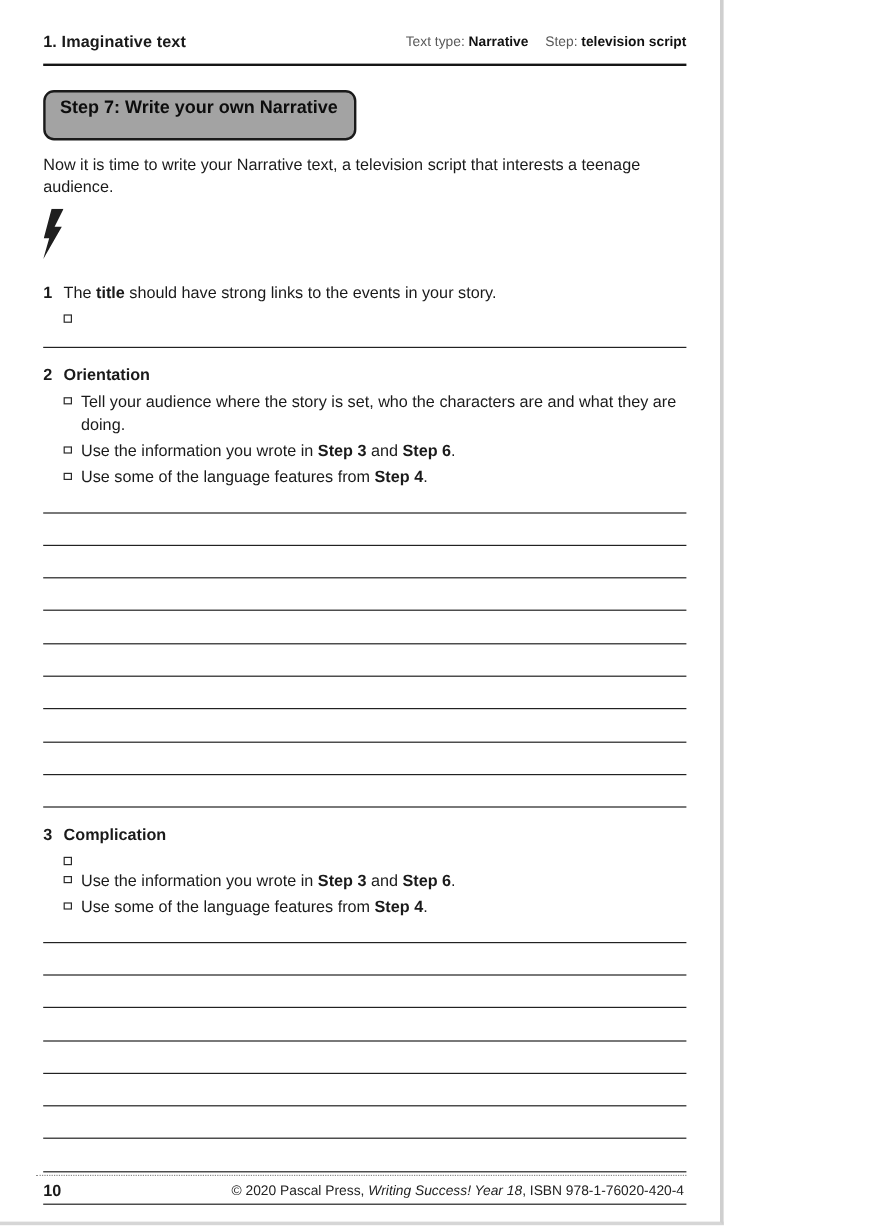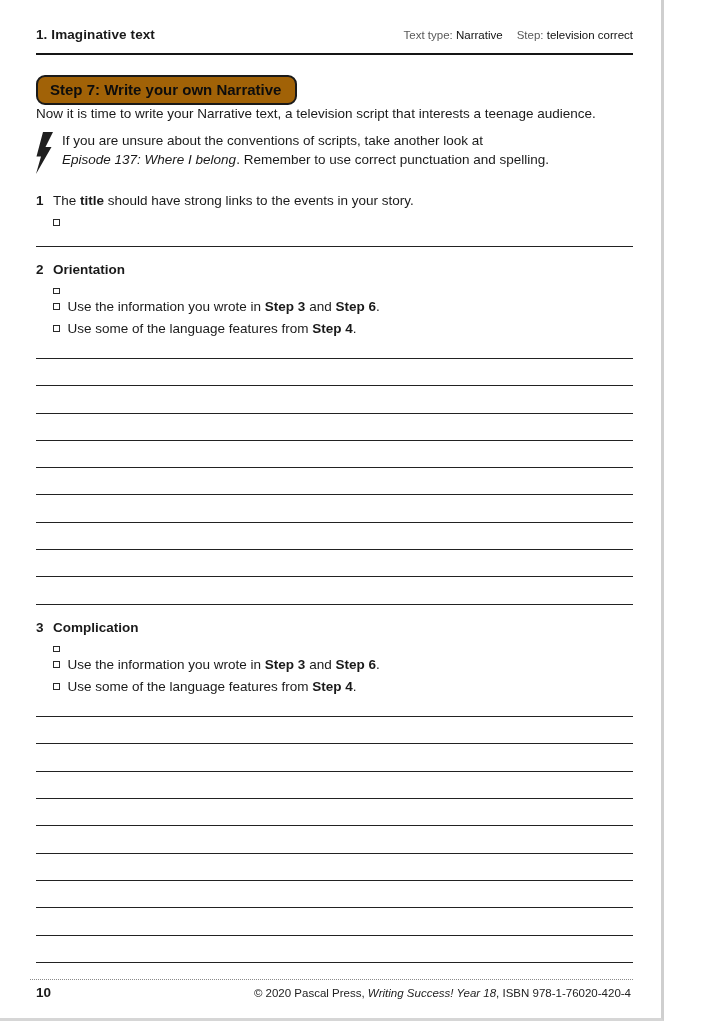--- a/index.html
+++ b/index.html
@@ -2,40 +2,40 @@
 <html><head>
 <meta charset="utf-8">
 <style>
   html,body{margin:0;padding:0;}
   body{
     width:724px;height:1024px;background:#ffffff;overflow:hidden;
     font-family:"Liberation Sans", sans-serif;color:#1a1a1a;
     -webkit-font-smoothing:antialiased;
   }
   .page{
-    position:relative;width:664px;height:1021px;background:#fff;
+    position:relative;width:603px;height:1021px;background:#fff;
     border-right:3px solid #cfcfcf;border-bottom:3px solid #d6d6d6;
     box-sizing:border-box;padding:26px 28px 0 36px;
   }
   
   .hdr-row{display:flex;justify-content:space-between;align-items:flex-end;line-height:18px;}
   .hdr-left{font-size:13.5px;font-weight:bold;letter-spacing:.1px;}
   .hdr-right{font-size:11.5px;white-space:nowrap;}
   .hdr-label{color:#595959;text-align:right;}
-  .hdr-val{font-weight:normal;color:#111;}
+  .hdr-val{font-weight:bold;color:#111;}
   .hdr-gap{display:inline-block;width:14px;}
   .hdr-rule{margin-top:9px;height:0;border-top:2.6px solid #151515;}
   
   .step-box{
-    display:inline-block;margin-top:20px;padding:3px 14px 4px 12px;
-    background:#a16207;border:2.2px solid #1a1a1a;border-radius:9px;
+    display:inline-block;margin-top:20px;padding:3px 14px 16px 12px;
+    background:#a3a3a3;border:2.2px solid #1a1a1a;border-radius:9px;
     font-size:15px;font-weight:bold;line-height:19px;color:#0d0d0d;
   }
   
-  .intro{margin-top:0;font-size:13.5px;line-height:18px;}
+  .intro{margin-top:12px;font-size:13.5px;line-height:18px;}
   .note{margin-top:8px;display:flex;gap:9px;}
   .note-icon{flex:0 0 auto;margin-top:1px;}
   .note-text{font-size:13.5px;line-height:19px;}
   .seg-b{font-weight:bold;}
   .seg-i{font-style:italic;}
   
   .item{margin-top:13px;}
   .item-head{display:flex;font-size:13.5px;line-height:19px;}
   .item-num{flex:0 0 17px;font-weight:bold;}
   .item-head .heading-segments{flex:1;}
@@ -58,40 +58,36 @@
   .copyright{font-size:11.5px;color:#222;margin-top:2px;}
 </style>
 </head>
 <body>
 
 <div class="page">
 
   
   <div class="hdr-row">
     <div class="hdr-left">1. Imaginative text</div>
-    <div class="hdr-right"><span class="hdr-label">Text type:</span><span> </span><span class="hdr-val">Narrative</span><span class="hdr-gap"></span><span class="hdr-label">Step:</span><span> </span><span class="hdr-val">television correct</span></div>
+    <div class="hdr-right"><span class="hdr-label">Text type:</span><span> </span><span class="hdr-val">Narrative</span><span class="hdr-gap"></span><span class="hdr-label">Step:</span><span> </span><span class="hdr-val">television script</span></div>
   </div>
   <div class="hdr-rule"></div>
 
   
   <div class="step-box">Step 7: Write your own Narrative</div>
 
   
   <div class="intro">Now it is time to write your Narrative text, a television script that interests a teenage audience.</div>
 
   
   <div class="note">
     <div class="note-icon">
       <svg width="17" height="42" viewBox="0 0 17 42">
         <polygon points="11,0 17,0 9.5,15 15.5,15 0,42 5,24.5 0.5,24.5 7,0" fill="#1f1f1f"></polygon>
       </svg>
-    </div>
-    <div class="note-text">
-      <div><span>If you are unsure about the conventions of scripts, take another look at</span></div>
-      <div><span class="seg-i">Episode 137: Where I belong</span><span>. Remember to use correct punctuation and spelling.</span></div>
     </div>
   </div>
 
   
   <div id="items-root">
   <div class="item">
     <div class="item-head">
       <div class="item-num">1</div>
       <div class="heading-segments"><span>The </span><span class="seg-b">title</span><span> should have strong links to the events in your story.</span></div>
     </div>
@@ -106,20 +102,21 @@
   </div>
 
   <div class="item">
     <div class="item-head">
       <div class="item-num">2</div>
       <div class="heading-segments"><span class="seg-b">Orientation</span></div>
     </div>
     <div class="bullets">
   <div class="bullet-row">
     <div class="sq-bullet"></div>
+    <div class="bullet-text"><span>Tell your audience where the story is set, who the characters are and what they are doing.</span></div>
   </div>
 
   <div class="bullet-row">
     <div class="sq-bullet"></div>
     <div class="bullet-text"><span>Use the information you wrote in </span><span class="seg-b">Step 3</span><span> and </span><span class="seg-b">Step 6</span><span>.</span></div>
   </div>
 
   <div class="bullet-row">
     <div class="sq-bullet"></div>
     <div class="bullet-text"><span>Use some of the language features from </span><span class="seg-b">Step 4</span><span>.</span></div>

